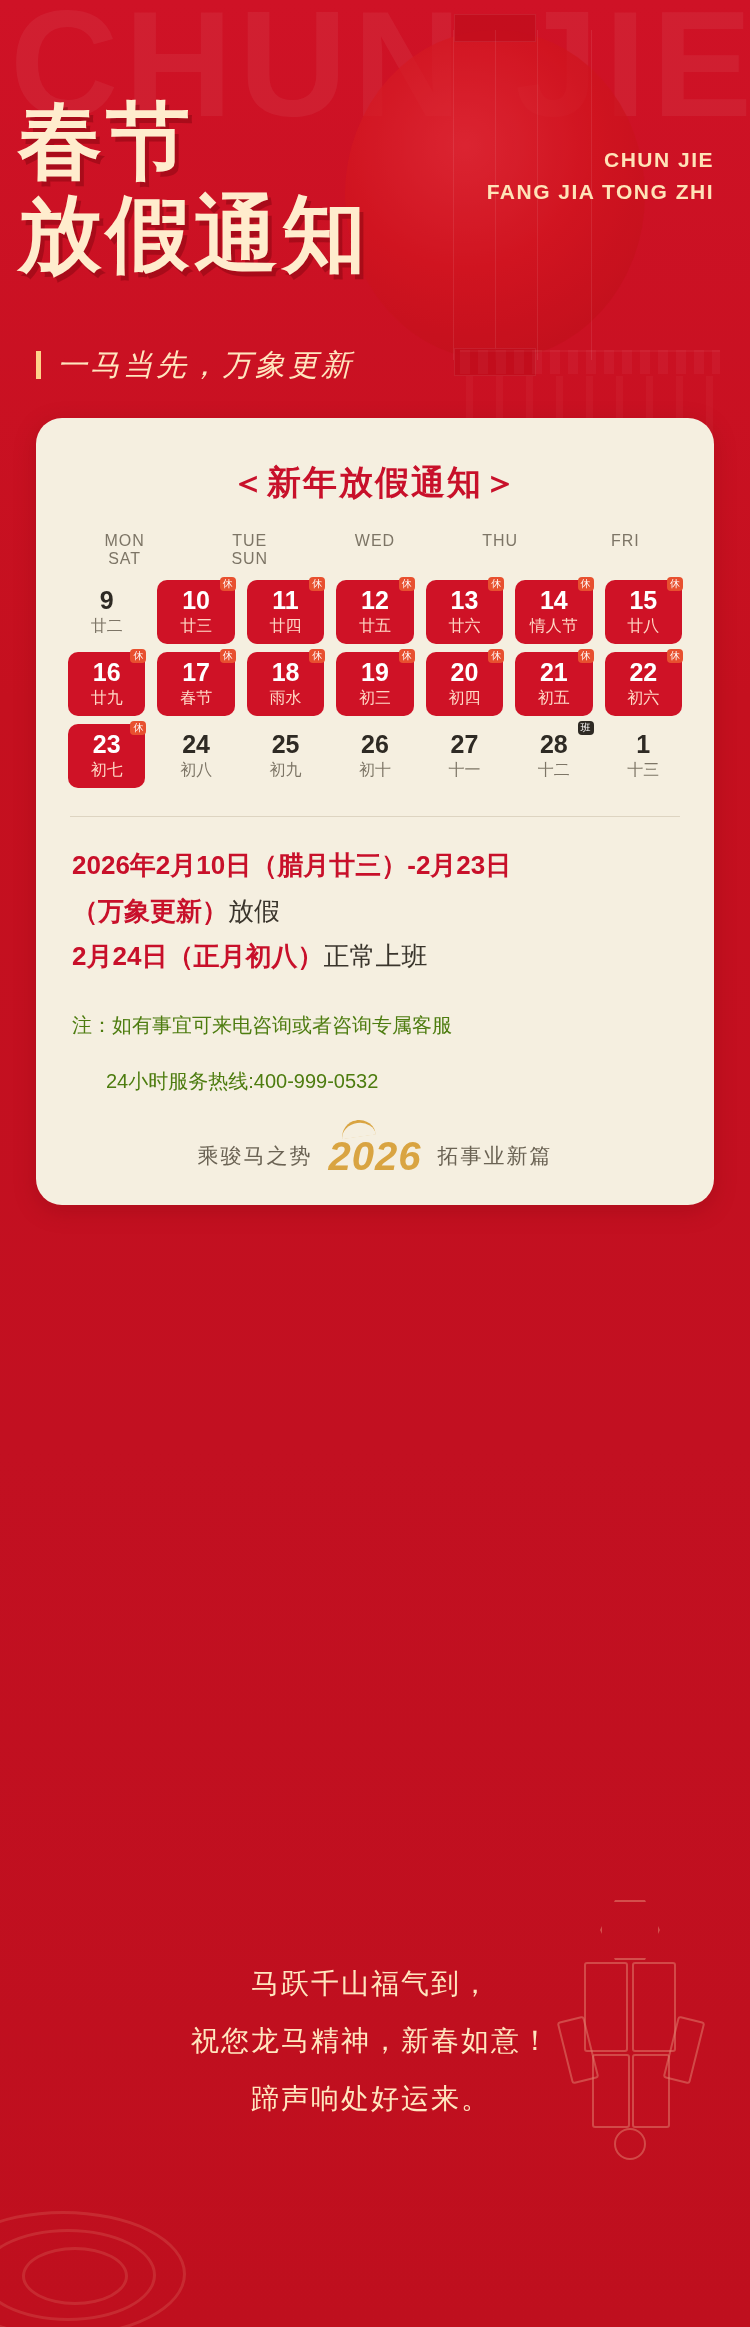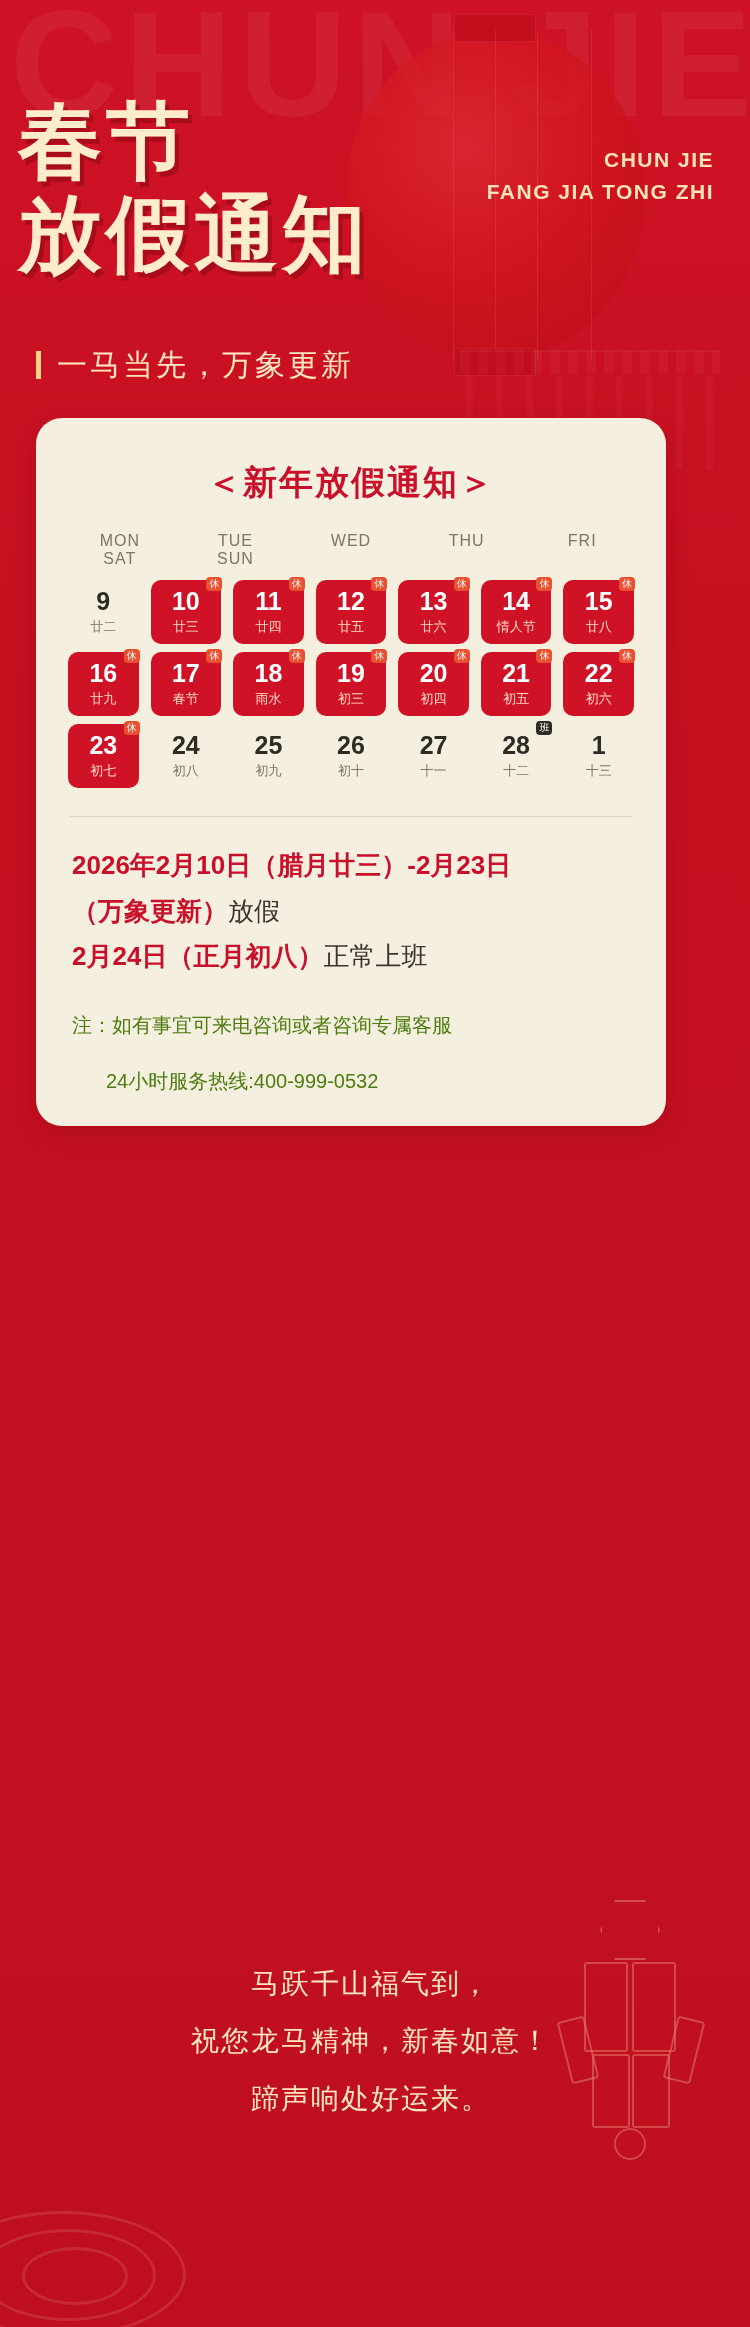--- a/index.html
+++ b/index.html
@@ -170,36 +170,37 @@
     letter-spacing: 1.5px;
     line-height: 1.5;
   }
   .subtitle {
     position: absolute;
     top: 345px;
     left: 36px;
     color: #ffe6bf;
     font-size: 30px;
     letter-spacing: 3px;
+    font-style: italic;
   }
   .subtitle .bar {
     display: inline-block;
     width: 5px;
     height: 28px;
     background: #ffd28a;
     margin-right: 16px;
     vertical-align: -4px;
   }
 
   
   .card {
     position: absolute;
     top: 418px;
     left: 36px;
-    width: 630px;
+    width: 678px;
     background: #f5efe0;
     border-radius: 26px;
     padding: 0 0 26px 0;
     box-shadow: 0 6px 22px rgba(120,6,14,0.28);
   }
   .card-title {
     text-align: center;
     color: #c8102a;
     font-size: 34px;
     font-weight: bold;
@@ -238,21 +239,21 @@
   .cell.off {
     background: #cf1226;
   }
   .cell .d {
     font-size: 25px;
     font-weight: bold;
     line-height: 1.05;
     color: #2e2a24;
   }
   .cell .s {
-    font-size: 13px;
+    font-size: 16px;
     margin-top: 3px;
     color: #7d7566;
   }
   .cell.off .d { color: #fff; }
   .cell.off .s { color: #ffd9c6; }
   .tag {
     position: absolute;
     top: -3px;
     right: -1px;
     font-size: 10px;
@@ -502,20 +503,25 @@
       <div class="line">
         <span>2月24日（正月初八）</span><span class="plain">正常上班</span>
       </div>
     </div>
 
     <div class="remark">
       <span>注：如有事宜可来电咨询或者咨询专属客服</span>
       <span class="indent">24小时服务热线:400-999-0532</span>
     </div>
 
+    <div class="footer-logo">
+      <span>乘骏马之势</span>
+      <span class="year">2026</span>
+      <span>拓事业新篇</span>
+    </div>
   </div>
 
   <div class="blessing">
     <div>马跃千山福气到，</div>
     <div>祝您龙马精神，新春如意！</div>
     <div>蹄声响处好运来。</div>
   </div>
 
   <div class="knot">
     <div class="hex"></div>

